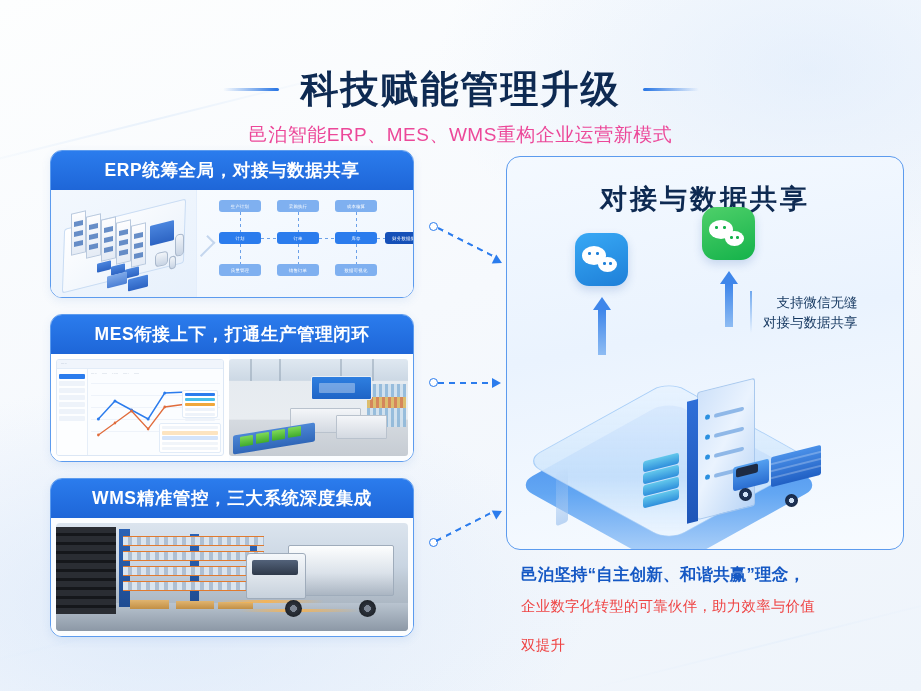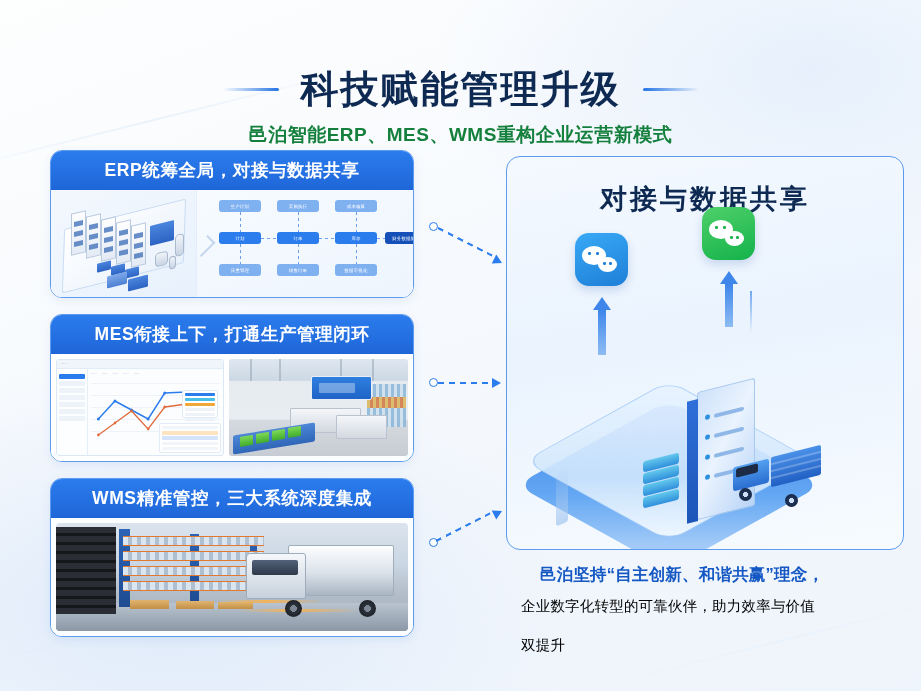--- a/index.html
+++ b/index.html
@@ -52,22 +52,22 @@
     font-size: 38px;
     font-weight: 700;
     color: #0e2a52;
     letter-spacing: 2px;
     line-height: 1.1;
     white-space: nowrap;
   }
   .subtitle {
     margin-top: 11px;
     font-size: 19px;
-    color: #15803d;
-    font-weight: 700;
+    color: #ec4899;
+    font-weight: 400;
     letter-spacing: .5px;
   }
 
   
   .left-col {
     position: absolute;
     left: 50px; top: 150px;
     width: 364px;
   }
   .card {
@@ -504,26 +504,25 @@
     position: absolute;
     left: 521px; top: 561px;
     width: 392px;
   }
   .bt-strong {
     font-size: 16.5px;
     font-weight: 700;
     color: #1558c4;
     line-height: 1.62;
     letter-spacing: .2px;
-    margin-left: 19px;
   }
   .bt-sub {
     margin-top: 7px;
     font-size: 14.5px;
-    color: #000000;
+    color: #ef4444;
     line-height: 1.62;
     letter-spacing: .2px;
   }
 </style>
 </head>
 <body>
 
 <div class="bg-streak s1"></div>
 <div class="bg-streak s2"></div>
 <div class="bg-streak s3"></div>
@@ -783,20 +782,24 @@
   <div class="up-arrow" style="left:86px; top:140px; height:58px;">
     <div class="head"></div>
       <div class="shaft" style="top:13px; height:45px;"></div>
   </div>
   <div class="up-arrow" style="left:213px; top:114px; height:56px;">
     <div class="head"></div>
       <div class="shaft" style="top:13px; height:43px;"></div>
   </div>
 
   <div class="wx-note-line"></div>
+  <div class="wx-note">
+    <div>支持微信无缝</div>
+    <div>对接与数据共享</div>
+  </div>
 
   <div class="platform">
     <div class="plat-layer plat-bottom"></div>
     <div class="plat-layer plat-top"></div>
 
     <div class="server-stack">
       <i style="top:0"></i>
         <i style="top:12px"></i>
         <i style="top:24px"></i>
         <i style="top:36px"></i>

